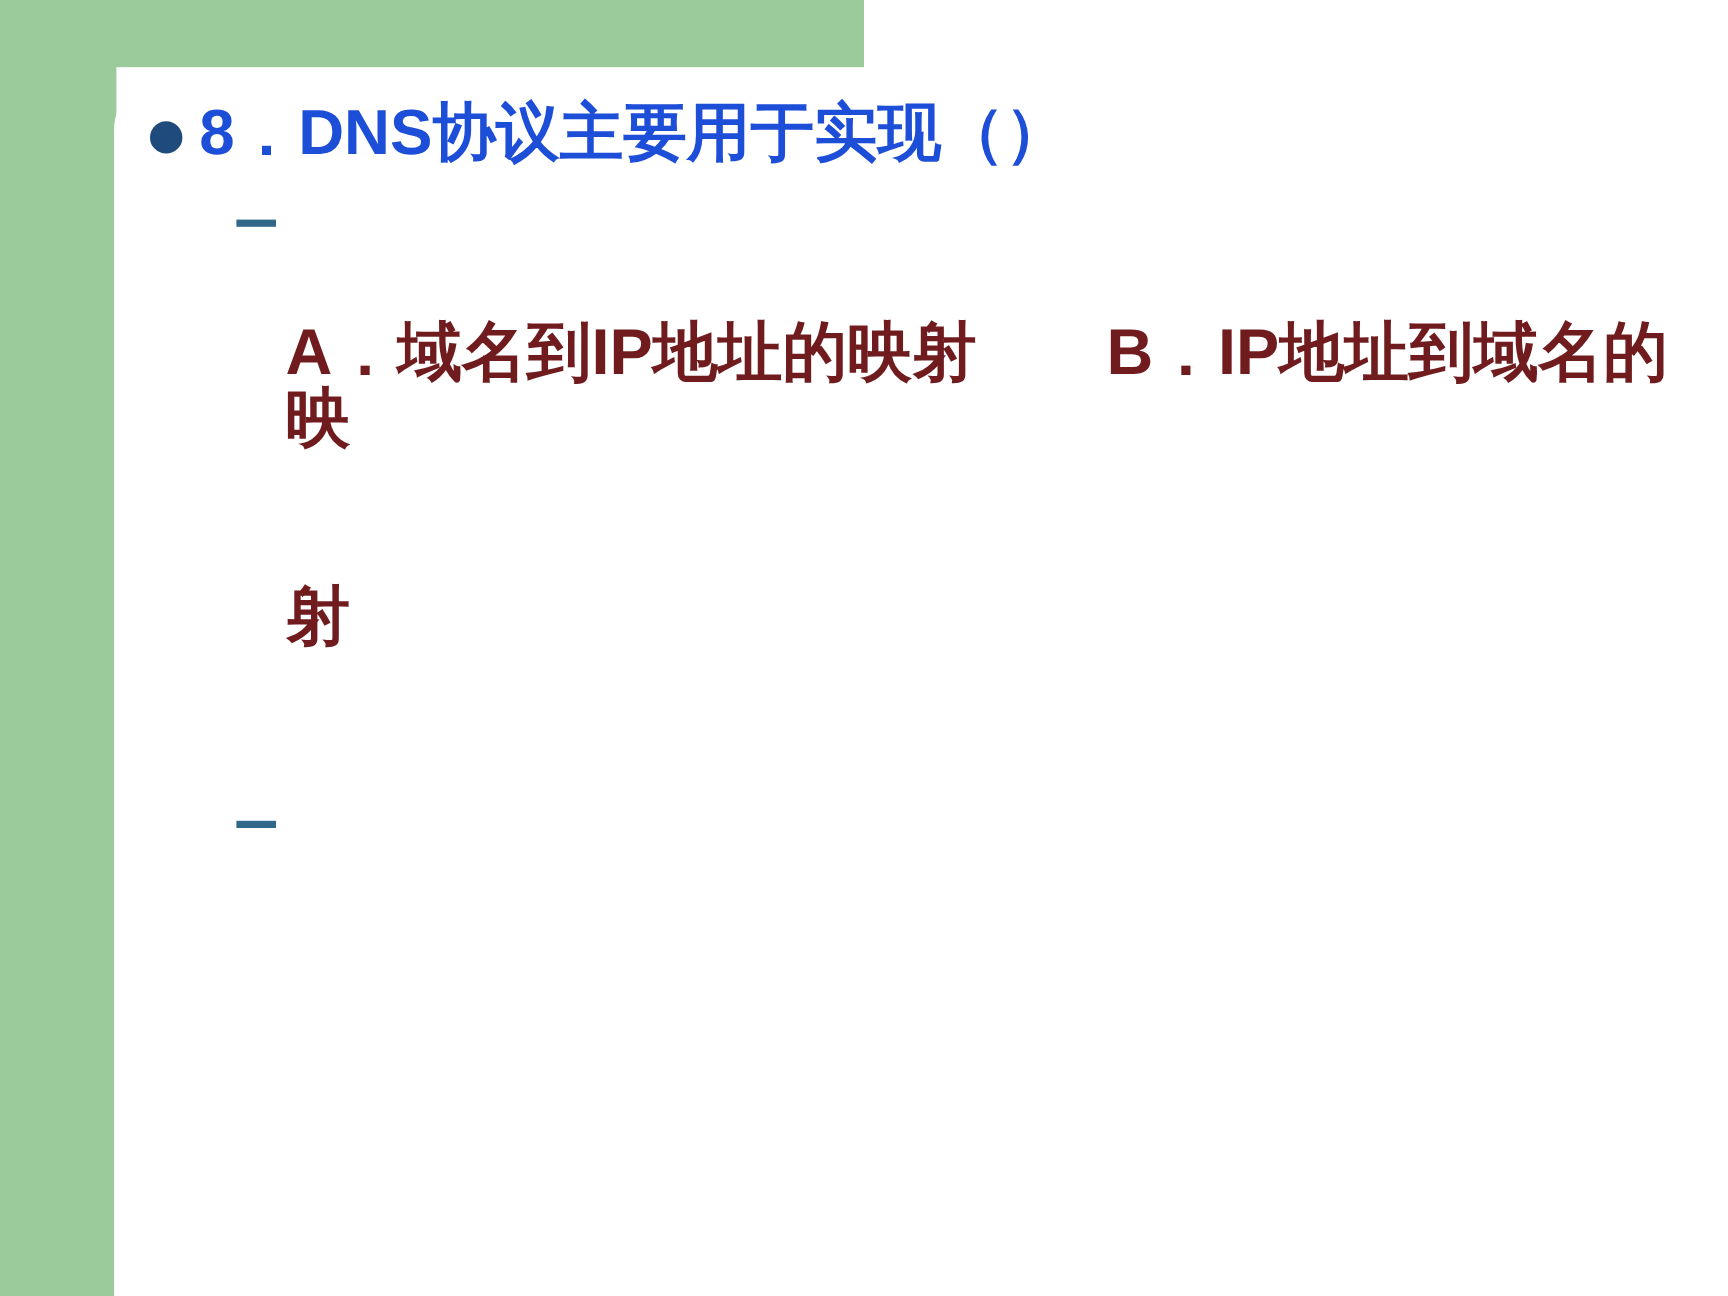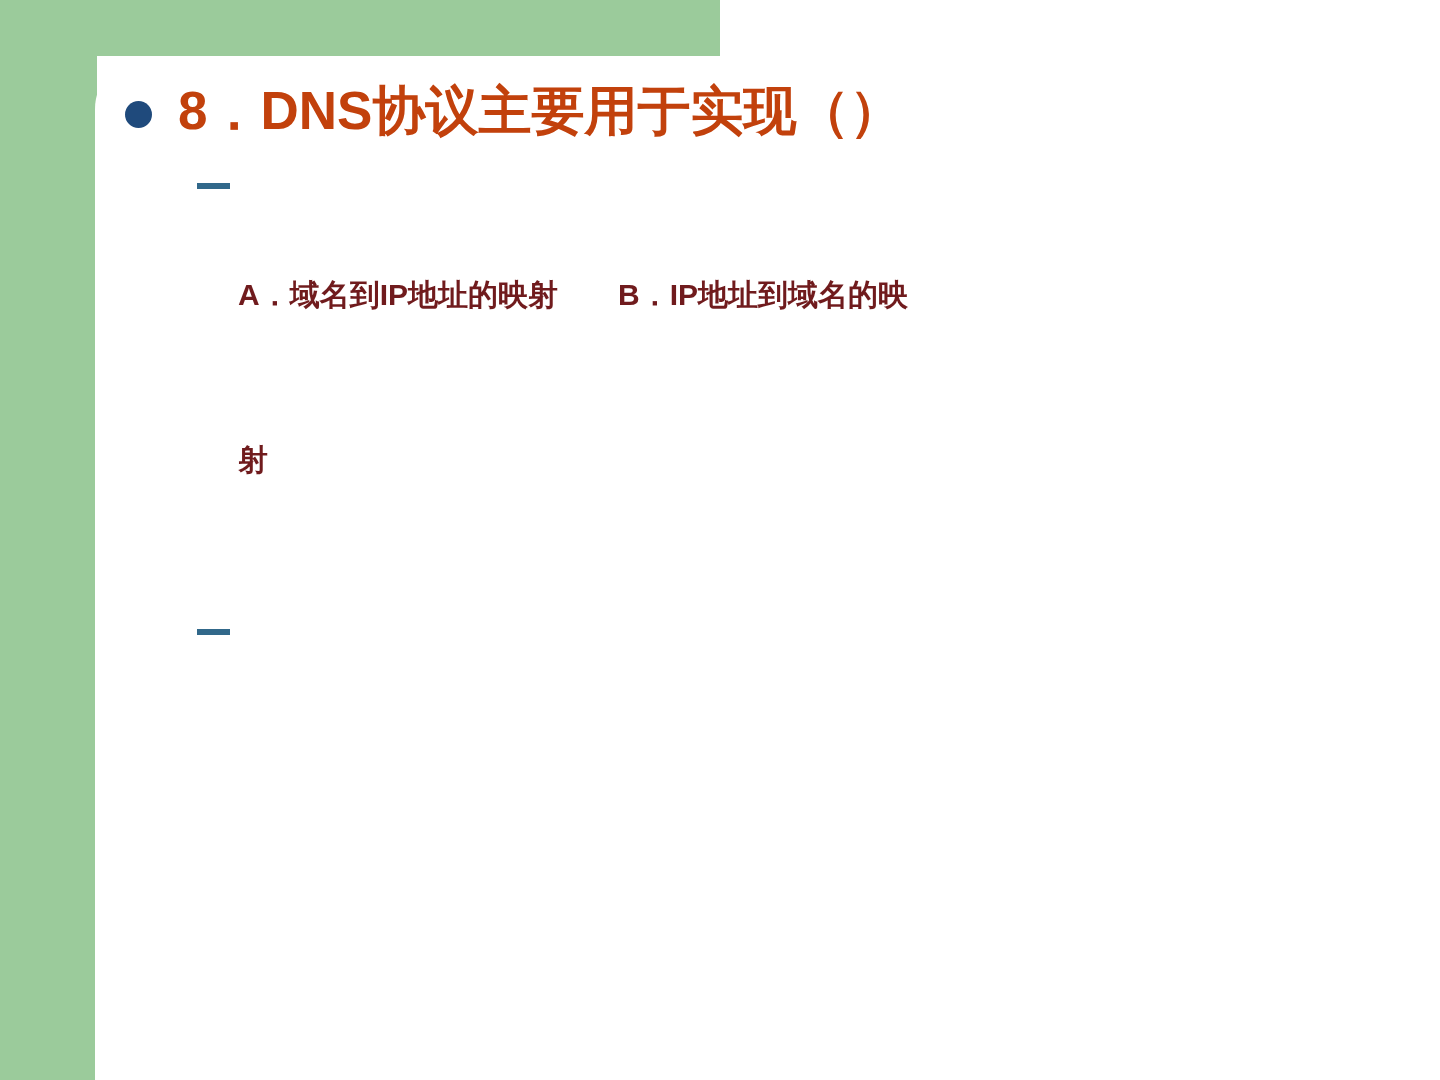--- a/index.html
+++ b/index.html
@@ -31,37 +31,37 @@
   .l1-row { display: flex; align-items: flex-start; }
   .dot {
     flex: none;
     width: 27px; height: 27px;
     border-radius: 50%;
     background: #1f4a7c;
     margin-left: 30px;
     margin-top: 20px;
   }
   .l1-text {
-    margin-left: 26px;
+    margin-left: 14px;
     font-size: 53px;
     line-height: 60px;
-    color: #c2410c;
+    color: #1d4ed8;
     white-space: pre-wrap;
   }
   .l2-row { display: flex; align-items: flex-start; }
   .dash {
     flex: none;
     width: 33px; height: 6px;
     background: #31688a;
     margin-left: 102px;
     margin-top: 26px;
   }
   .l2-text {
     margin-left: 8px;
-    font-size: 30px;
+    font-size: 54px;
     line-height: 55px;
     color: #701b1d;
     white-space: pre-wrap;
   }
   .mt24 { margin-top: 24px; }
   .mt16 { margin-top: 16px; }
   .mt6  { margin-top: 6px; }
 </style>
 </head>
 <body>

